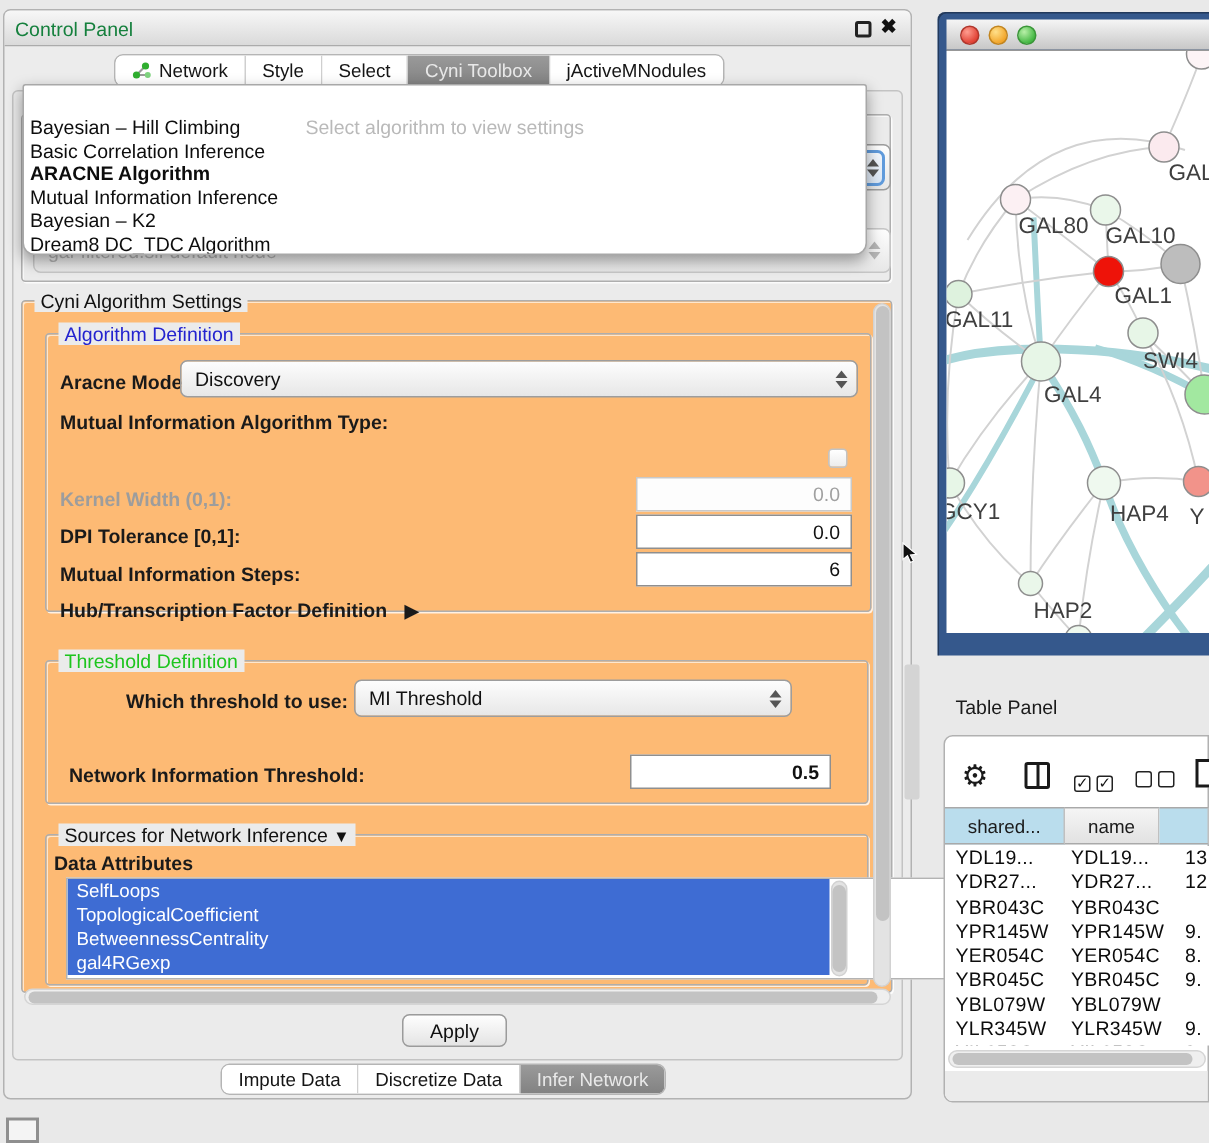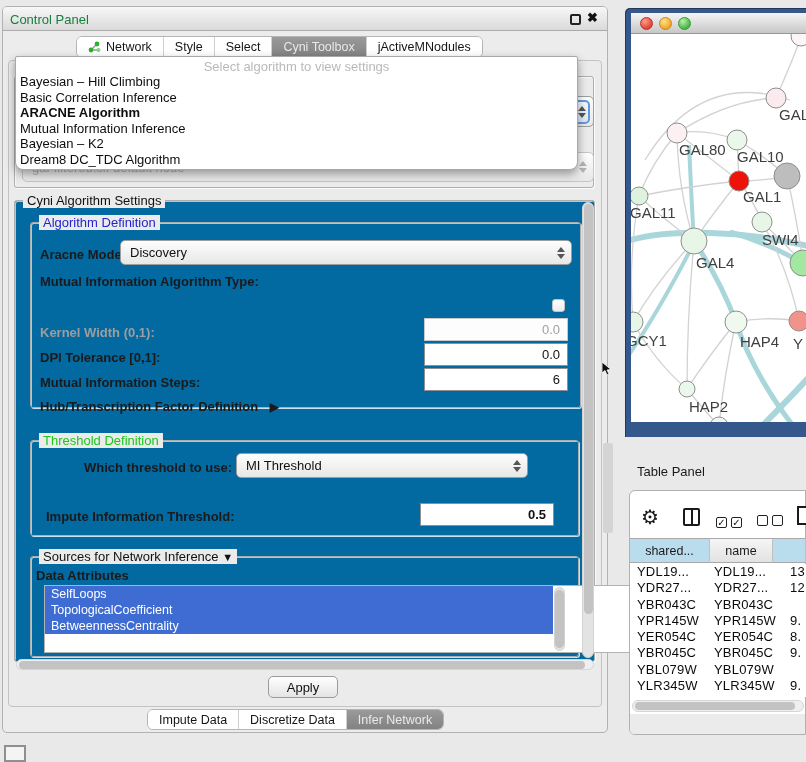--- a/index.html
+++ b/index.html
@@ -62,21 +62,21 @@
   .attr-row { height:16px; line-height:16px; font-size:12.5px; color:#fff; background:#3e6cd3;
               padding-left:6px; width:508px; }
 
   .btn { background:linear-gradient(#fefefe,#e4e4e4); border:1px solid #9b9b9b; border-radius:5px;
          font-size:13px; color:#111; display:flex; align-items:center; justify-content:center; }
 
   
   .popup { left:15px; top:56px; width:563px; height:114px; background:#fff;
            border:1px solid #a8a8a8; border-radius:2px 2px 8px 8px;
            box-shadow:0 4px 10px rgba(0,0,0,.38); z-index:50; overflow:hidden; }
-  .dd-prompt { height:17px; text-align:center; font-size:13px; color:#b9b9b9; padding-top:2px; }
+  .dd-prompt { height:17px; text-align:center; font-size:13px; color:#b9b9b9; padding-top:20px; }
   .dd-item { height:15.5px; line-height:15.5px; font-size:13px; padding-left:4px; color:#0d0d0d; }
   .dd-item.bold { font-weight:bold; }
 
   
   .net-frame { left:625px; top:8px; width:181px; height:429px; background:#35588c;
                border-radius:5px 0 0 0; box-shadow:inset 1px 1px 0 rgba(0,0,0,.35); }
   .net-titlebar { left:631px; top:13px; width:175px; height:21px;
                   background:linear-gradient(#f5f5f5,#c7c7c7); border-bottom:1px solid #979797; }
   .light { width:13px; height:13px; border-radius:50%; position:absolute; top:4px; }
   .light.red    { background:radial-gradient(circle at 35% 30%, #ff9d90,#e14336 70%); border:1px solid #b0362c;}
@@ -166,21 +166,21 @@
     <div id="dd-items">
         <div class="dd-item">Bayesian – Hill Climbing</div>
         <div class="dd-item">Basic Correlation Inference</div>
         <div class="dd-item bold">ARACNE Algorithm</div>
         <div class="dd-item">Mutual Information Inference</div>
         <div class="dd-item">Bayesian – K2</div>
         <div class="dd-item">Dream8 DC_TDC Algorithm</div>
       </div>
   </div>
 
-  <div class="abs group" style="left:14px; top:200px; width:581px; height:462px; background:#0369a1;">
+  <div class="abs group" style="left:14px; top:200px; width:581px; height:462px; background:#fdba74;">
     <span class="gtitle">Cyni Algorithm Settings</span>
   </div>
 
   <div class="abs group" style="left:30px; top:222px; width:551px; height:186px;">
     <span class="gtitle blue">Algorithm Definition</span>
   </div>
   <div class="abs lbl" style="left:40px; top:247px;">Aracne Mode:</div>
   <div class="abs combo" style="left:120px; top:240px; width:452px; height:25px;">
     <span>Discovery</span>
     <span class="stepper">
@@ -206,35 +206,36 @@
     <span class="gtitle green">Threshold Definition</span>
   </div>
   <div class="abs lbl" style="left:84px; top:460px;">Which threshold to use:</div>
   <div class="abs combo" style="left:236px; top:453px; width:292px; height:25px;">
     <span>MI Threshold</span>
     <span class="stepper">
         <i class="up"></i>
         <i class="dn"></i>
       </span>
   </div>
-  <div class="abs lbl" style="left:46px; top:509px;">Impute Information Threshold:</div>
+  <div class="abs lbl" style="left:46px; top:509px;">Network Information Threshold:</div>
   <div class="abs tfield" style="left:420px; top:503px; width:134px; height:23px;font-weight:bold;">0.5</div>
 
   <div class="abs group" style="left:30px; top:556px; width:549px; height:101px;">
     <span class="gtitle">
       <span>Sources for Network Inference</span>
       <span style="font-size:11px;">▼</span>
     </span>
   </div>
   <div class="abs lbl" style="left:36px; top:568px;">Data Attributes</div>
   <div class="abs listbox" style="left:44px; top:585px; width:612px; height:68px;">
     <div id="attr-rows">
         <div class="attr-row">SelfLoops</div>
         <div class="attr-row">TopologicalCoefficient</div>
         <div class="attr-row">BetweennessCentrality</div>
+        <div class="attr-row">gal4RGexp</div>
       </div>
   </div>
   <div class="abs vtrack" style="left:554px; top:587px; width:11px; height:64px;">
     <div class="vthumb" style="width:9px; height:58px; margin:2px auto 0;"></div>
   </div>
 
   <div class="abs vtrack" style="left:582px; top:202px; width:12px; height:456px;">
     <div class="vthumb" style="width:9px; height:410px; margin:1px auto 0;"></div>
   </div>
   <div class="abs htrack" style="left:16px; top:659px; width:578px; height:11px;">

